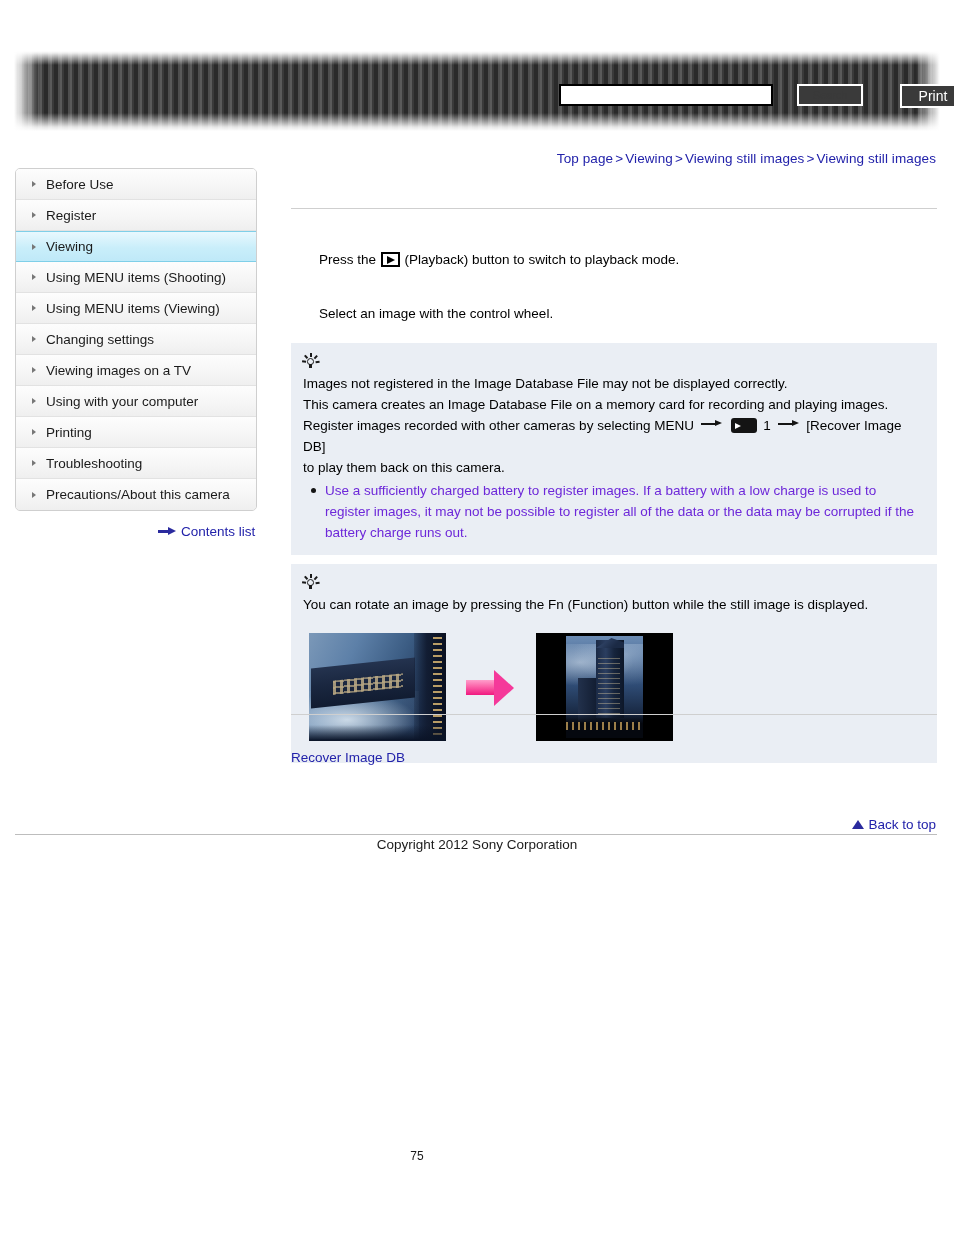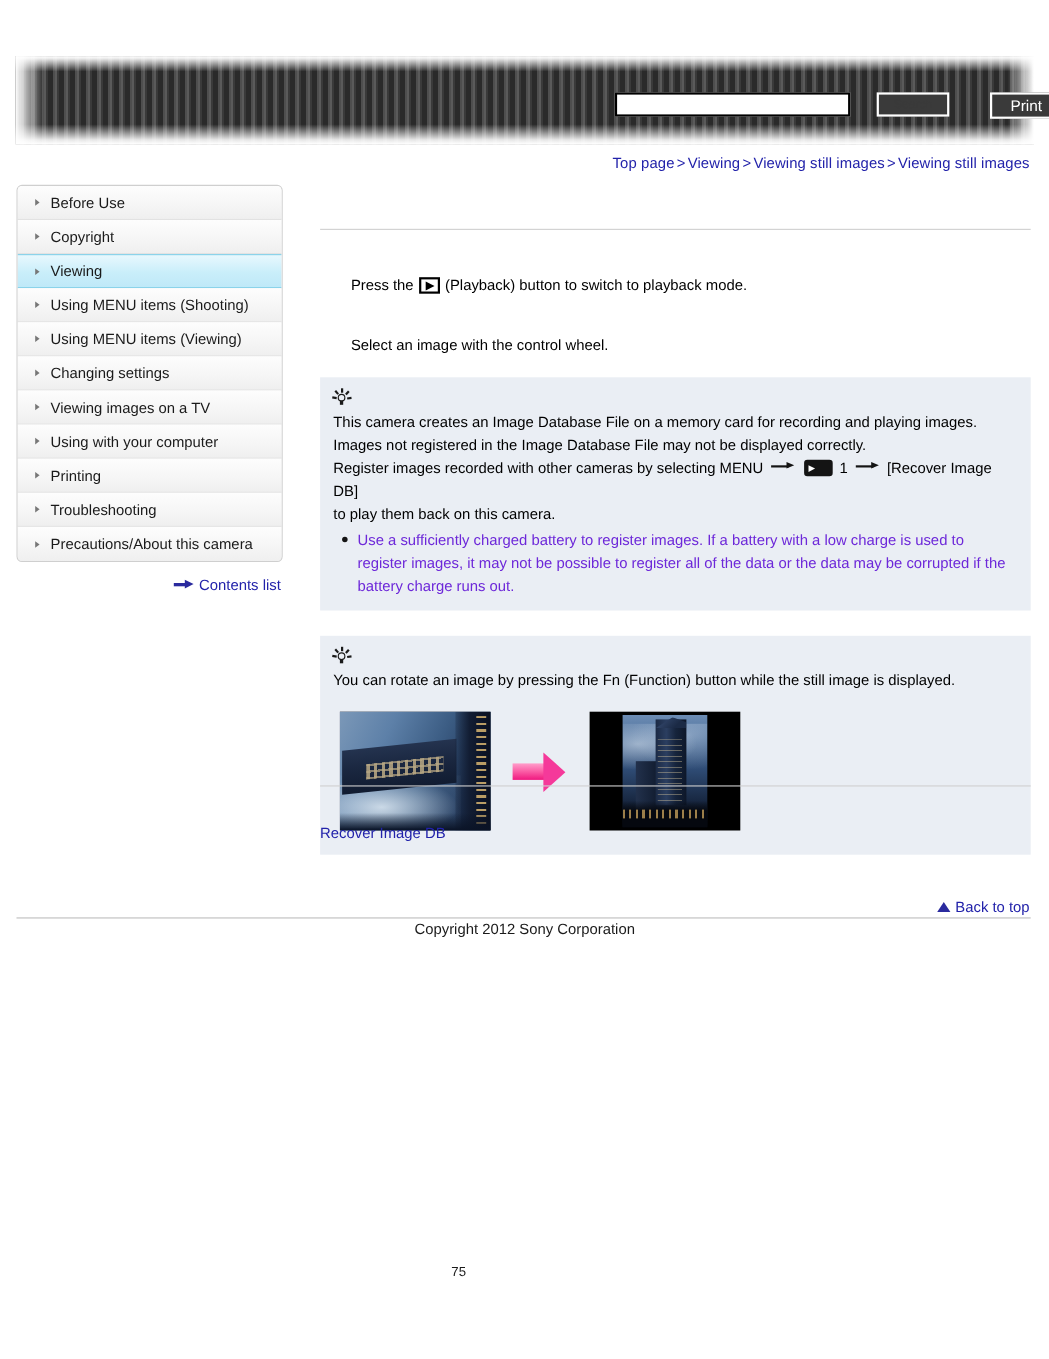--- a/index.html
+++ b/index.html
@@ -97,21 +97,21 @@
     cursor: pointer;
     padding: 0;
     text-align: center;
     line-height: 20px;
   }
 
   
   #breadcrumb {
     position: absolute;
     right: 18px;
-    top: 141px;
+    top: 151px;
     font-size: 13.5px;
     color: #2222aa;
     white-space: nowrap;
     letter-spacing: 0.1px;
   }
   #breadcrumb a {
     color: #2222aa;
     text-decoration: none;
   }
   #breadcrumb .sep {
@@ -237,21 +237,21 @@
     border-bottom: 4.5px solid transparent;
   }
 
   
   .tip-box {
     background: #eaeef4;
     padding: 10px 12px 12px 12px;
     box-sizing: border-box;
   }
   #tip-box-1 { margin-top: 17px; }
-  #tip-box-2 { margin-top: 23px; }
+  #tip-box-2 { margin-top: 9px; }
 
   .bulb-icon {
     width: 16px; height: 18px;
     position: relative;
     margin-bottom: 2px;
   }
   .bulb-icon .bulb-body {
     position: absolute;
     left: 4px; top: 5px;
     width: 7px; height: 7px;
@@ -568,21 +568,21 @@
   <a href="#">Top page</a><span class="sep">&gt;</span><a href="#">Viewing</a><span class="sep">&gt;</span><a href="#">Viewing still images</a><span class="sep">&gt;</span><a href="#">Viewing still images</a>
 </div>
 
 <div id="sidebar">
   <div class="nav-item">
     <span class="nav-arrow"></span>
     <span class="nav-label">Before Use</span>
   </div>
   <div class="nav-item">
     <span class="nav-arrow"></span>
-    <span class="nav-label">Copyright</span>
+    <span class="nav-label">Register</span>
   </div>
   <div class="nav-item active">
     <span class="nav-arrow"></span>
     <span class="nav-label">Viewing</span>
   </div>
   <div class="nav-item">
     <span class="nav-arrow"></span>
     <span class="nav-label">Using MENU items (Shooting)</span>
   </div>
   <div class="nav-item">
@@ -635,22 +635,22 @@
   <div class="tip-box" id="tip-box-1">
     <div class="bulb-icon">
       <span class="ray r1"></span>
         <span class="ray r2"></span>
         <span class="ray r3"></span>
       <span class="ray r4"></span>
         <span class="ray r5"></span>
       <span class="bulb-body"></span>
         <span class="bulb-stem"></span>
     </div>
+    <div class="tip-line">Images not registered in the Image Database File may not be displayed correctly.</div>
     <div class="tip-line">This camera creates an Image Database File on a memory card for recording and playing images.</div>
-    <div class="tip-line">Images not registered in the Image Database File may not be displayed correctly.</div>
     <div class="tip-line">
       <span>Register images recorded with other cameras by selecting MENU</span>
       <span class="arrow-right-glyph"></span>
       <span class="menu-icon"></span>
       <span>1</span>
       <span class="arrow-right-glyph"></span>
       <span>[Recover Image DB]</span>
     </div>
     <div class="tip-line">to play them back on this camera.</div>
     <div class="bullet-row">

